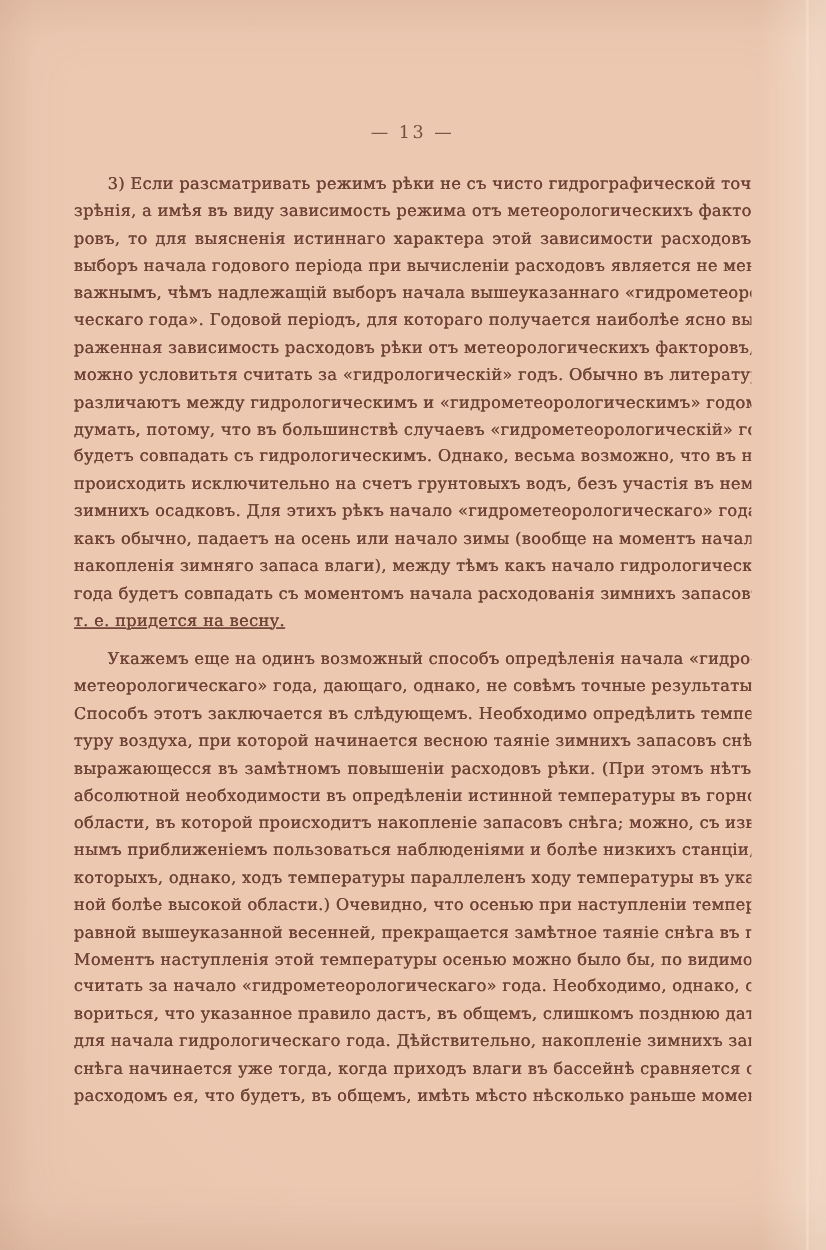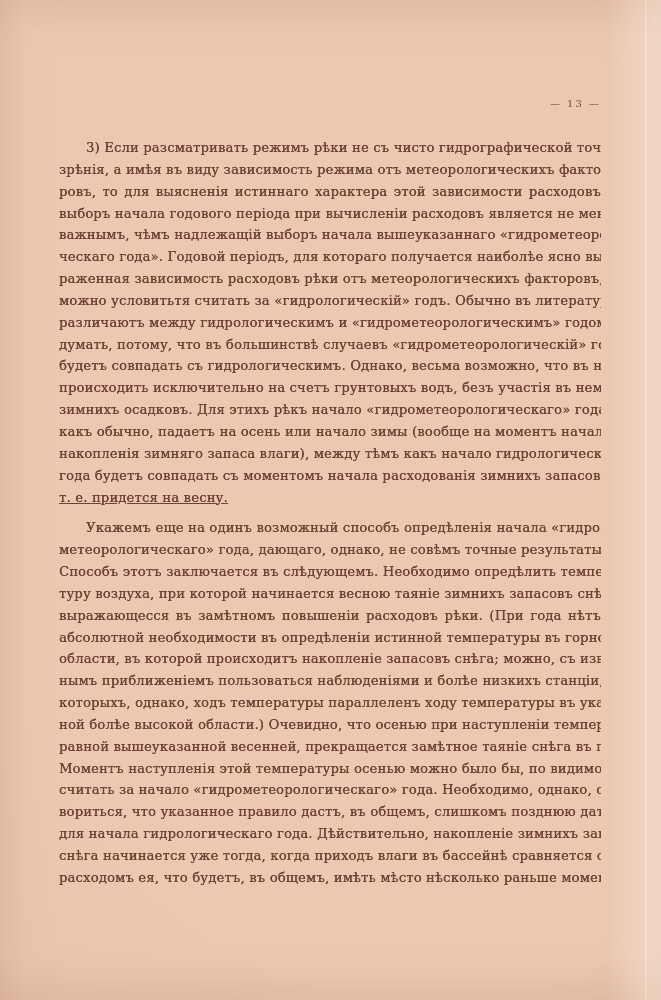--- a/index.html
+++ b/index.html
@@ -30,22 +30,22 @@
     width: 2px;
     height: 100%;
     background: rgba(255,238,220,0.35);
     pointer-events: none;
   }
   .page-header {
     position: absolute;
     top: 98px;
     left: 59px;
     width: 542px;
-    text-align: right;
-    font-size: 10px;
+    text-align: center;
+    font-size: 14px;
     letter-spacing: 2px;
     color: var(--ink);
     opacity: 0.92;
   }
   .text-block {
     position: absolute;
     top: 137px;
     left: 59px;
     width: 542px;
     color: var(--ink);
@@ -97,21 +97,21 @@
       <div class="line">какъ обычно, падаетъ на осень или начало зимы (вообще на моментъ начала,</div>
       <div class="line">накопленія зимняго запаса влаги), между тѣмъ какъ начало гидрологическаго</div>
       <div class="line">года будетъ совпадать съ моментомъ начала расходованія зимнихъ запасовъ,</div>
       <div class="line last-short">т. е. придется на весну.</div>
     </div>
     <div class="paragraph">
       <div class="line first">Укажемъ еще на одинъ возможный способъ опредѣленія начала «гидро-</div>
       <div class="line">метеорологическаго» года, дающаго, однако, не совѣмъ точные результаты.</div>
       <div class="line">Способъ этотъ заключается въ слѣдующемъ. Необходимо опредѣлить темпера-</div>
       <div class="line">туру воздуха, при которой начинается весною таяніе зимнихъ запасовъ снѣга,</div>
-      <div class="line">выражающесся въ замѣтномъ повышеніи расходовъ рѣки. (При года нѣтъ</div>
+      <div class="line">выражающесся въ замѣтномъ повышеніи расходовъ рѣки. (При этомъ нѣтъ</div>
       <div class="line">абсолютной необходимости въ опредѣленіи истинной температуры въ горной</div>
       <div class="line">области, въ которой происходитъ накопленіе запасовъ снѣга; можно, съ извѣст-</div>
       <div class="line">нымъ приближеніемъ пользоваться наблюденіями и болѣе низкихъ станціи, на</div>
       <div class="line">которыхъ, однако, ходъ температуры параллеленъ ходу температуры въ указан-</div>
       <div class="line">ной болѣе высокой области.) Очевидно, что осенью при наступленіи температуры,</div>
       <div class="line">равной вышеуказанной весенней, прекращается замѣтное таяніе снѣга въ горахъ.</div>
       <div class="line">Моментъ наступленія этой температуры осенью можно было бы, по видимому,</div>
       <div class="line">считать за начало «гидрометеорологическаго» года. Необходимо, однако, ого-</div>
       <div class="line">вориться, что указанное правило дастъ, въ общемъ, слишкомъ позднюю дату</div>
       <div class="line">для начала гидрологическаго года. Дѣйствительно, накопленіе зимнихъ запасовъ</div>

